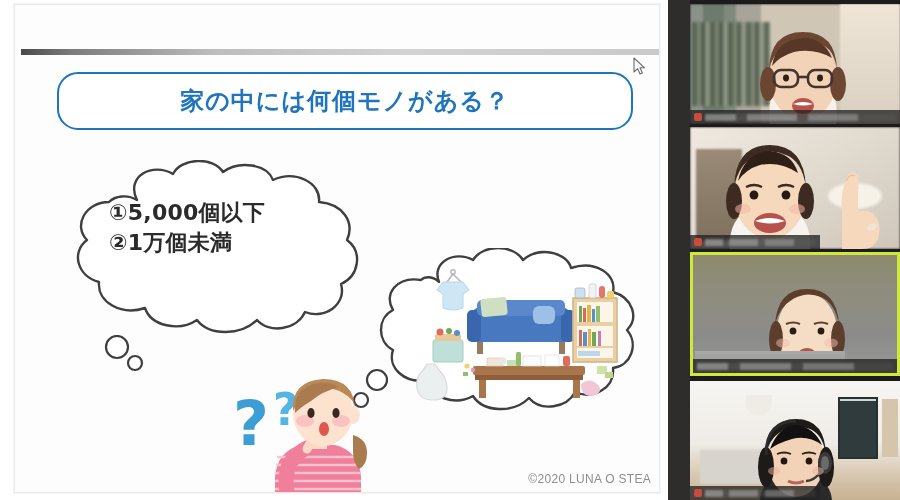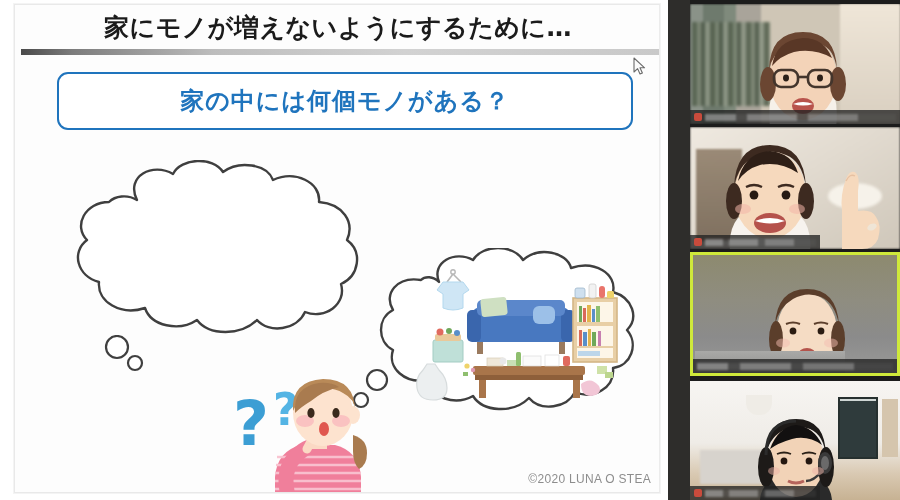--- a/index.html
+++ b/index.html
@@ -36,21 +36,21 @@
     white-space: nowrap;
   }
   #title-rule {
     position: absolute; left: 6px; top: 44px; width: 640px; height: 6px;
     background: linear-gradient(to right, #4a4a4a 0%, #7c7c7c 8%, #bdbdbd 30%, #d2d2d2 60%, #c9c9c9 100%);
   }
 
   
   #question-box {
     position: absolute; left: 42px; top: 67px; width: 576px; height: 58px;
-    border: 2px solid #1f74bd; border-radius: 11px;
+    border: 2px solid #1f74bd; border-radius: 21px;
     background: #ffffff;
     display: flex; align-items: center; justify-content: center;
   }
   #question-text {
     font-size: 24px; font-weight: 700; color: #1f74bd;
     font-family: "DejaVu Sans", "Liberation Sans", sans-serif;
     letter-spacing: 1px; white-space: nowrap;
   }
 
   
@@ -165,37 +165,38 @@
   .face { position: absolute; }
 </style>
 </head>
 <body>
 
 <div id="app">
 
   <div id="slide-region">
     <div id="slide-frame">
 
-      <div id="slide-title">家にモノが増えないようにするために…</div>
 
       <div id="title-rule"></div>
 
       <div id="question-box">
         <span id="question-text">家の中には何個モノがある？</span>
       </div>
 
       <div id="options-cloud">
         <svg width="310" height="185" viewBox="0 0 310 185">
           <path d="M70,40 C58,16 86,2 106,14 C114,-2 146,-4 156,12 C172,0 200,4 206,20
                    C228,10 254,22 252,42 C276,44 288,62 280,80 C296,92 292,116 274,124
                    C280,144 258,160 238,152 C230,170 202,174 190,160 C174,176 142,176 130,160
                    C112,172 84,166 78,148 C54,156 30,142 32,122 C10,116 4,92 20,80
                    C6,66 18,42 42,42 C48,36 60,34 70,40 Z" fill="#ffffff" stroke="#3f3f3f" stroke-width="2.4" stroke-linejoin="round"></path>
         </svg>
         <div id="options-list">
+          <div class="option-row">①5,000個以下</div>
+          <div class="option-row">②1万個未満</div>
         </div>
       </div>
 
       <svg style="position:absolute;left:80px;top:330px;" width="60" height="40">
         <circle cx="22" cy="12" r="11" fill="#fff" stroke="#3f3f3f" stroke-width="2.2"></circle>
         <circle cx="40" cy="28" r="7" fill="#fff" stroke="#3f3f3f" stroke-width="2.2"></circle>
       </svg>
 
       <div id="room-cloud">
         <svg width="265" height="175" viewBox="0 0 265 175">

